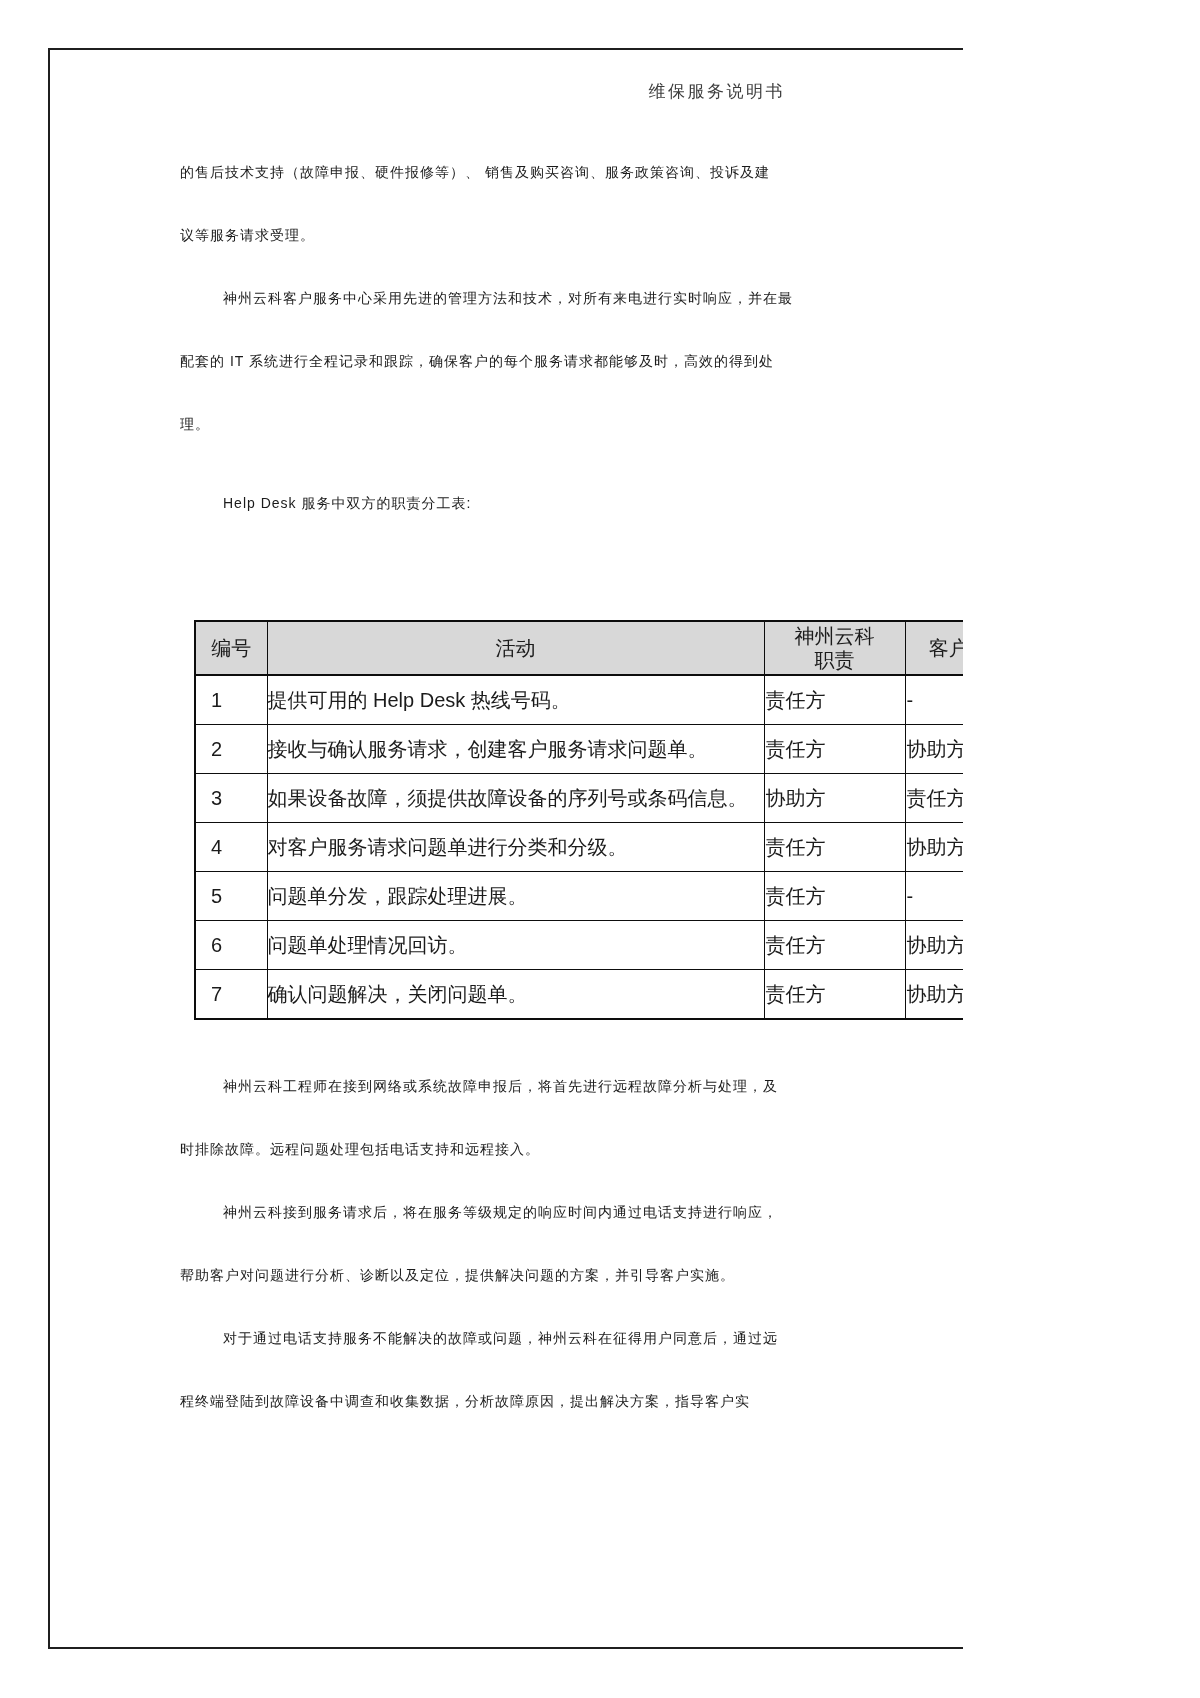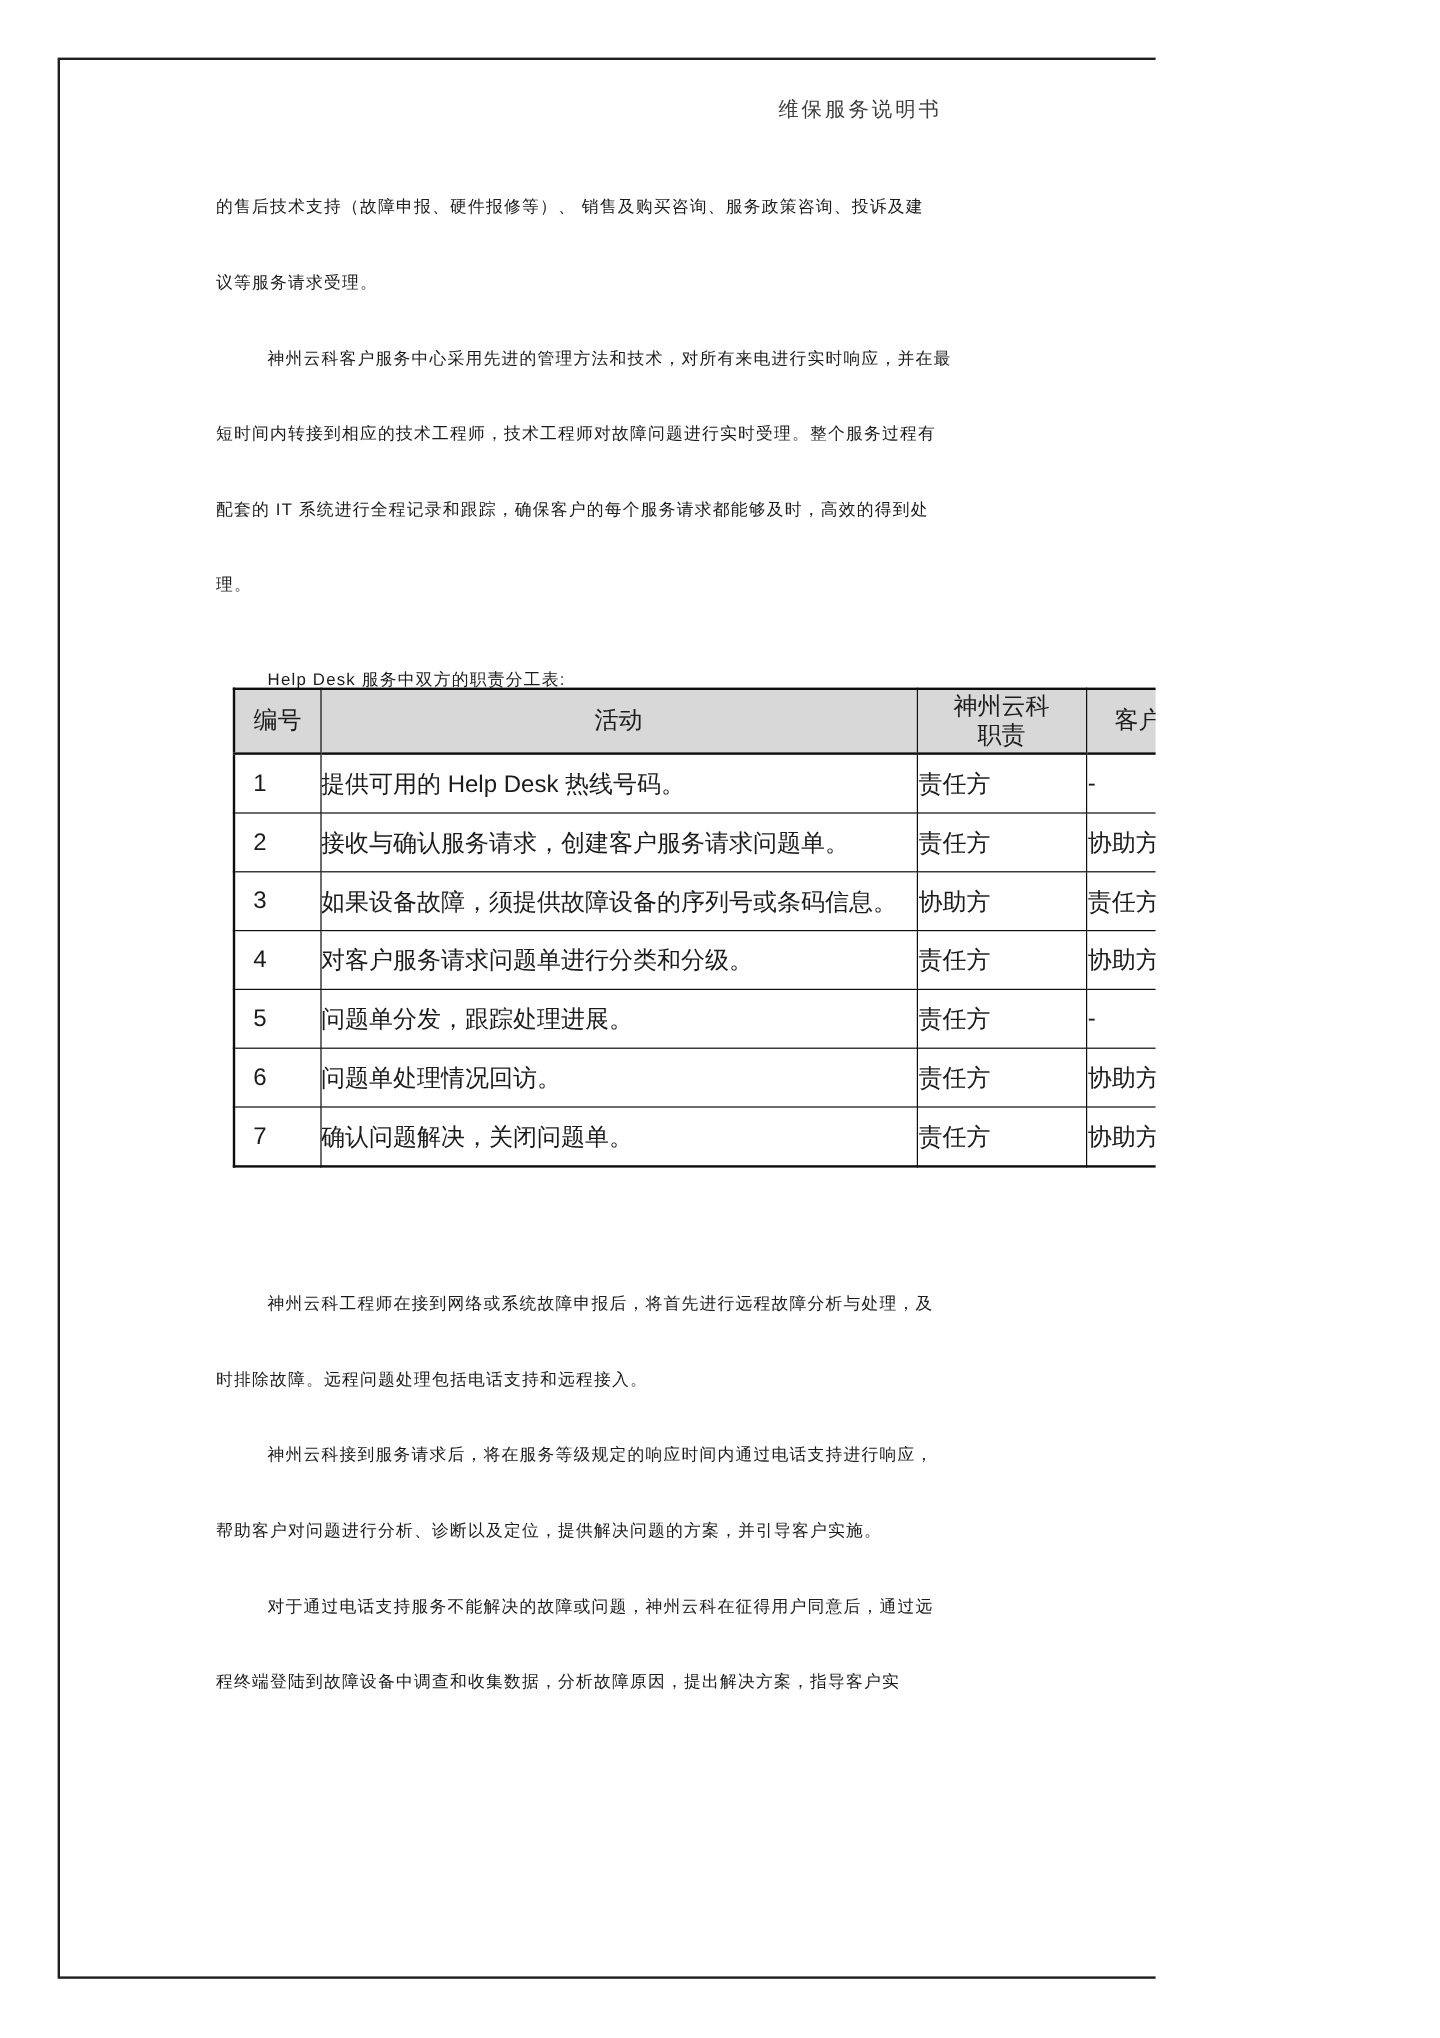--- a/index.html
+++ b/index.html
@@ -41,21 +41,21 @@
     font-size: 14px;
     letter-spacing: 1px;
     white-space: nowrap;
   }
   .ind { padding-left: 43px; }
   .sub { font-weight: bold; }
   .gap-top { margin-top: 16px; }
   .resp-table {
     position: absolute;
     left: 194px;
-    top: 573px;
+    top: 620px;
     width: 838px;
     border-collapse: collapse;
     table-layout: fixed;
     border: 2.5px solid #0d0d0d;
     font-size: 20px;
   }
   .resp-table col.c1 { width: 72px; }
   .resp-table col.c2 { width: 497px; }
   .resp-table col.c3 { width: 141px; }
   .resp-table col.c4 { width: 128px; }
@@ -110,21 +110,20 @@
 
 <div class="page">
   <div class="frame"></div>
 
   <div class="doc-header">维保服务说明书</div>
 
   <div class="flow flow1">
     <div class="line">的售后技术支持（故障申报、硬件报修等）、  销售及购买咨询、服务政策咨询、投诉及建</div>
     <div class="line">议等服务请求受理。</div>
     <div class="line ind">神州云科客户服务中心采用先进的管理方法和技术，对所有来电进行实时响应，并在最</div>
-    <div class="line">短时间内转接到相应的技术工程师，技术工程师对故障问题进行实时受理。整个服务过程有</div>
     <div class="line">配套的 IT 系统进行全程记录和跟踪，确保客户的每个服务请求都能够及时，高效的得到处</div>
     <div class="line">理。</div>
     <div class="line ind gap-top">Help Desk 服务中双方的职责分工表:</div>
   </div>
 
   <table class="resp-table">
     <colgroup>
       <col class="c1">
         <col class="c2">
         <col class="c3">

